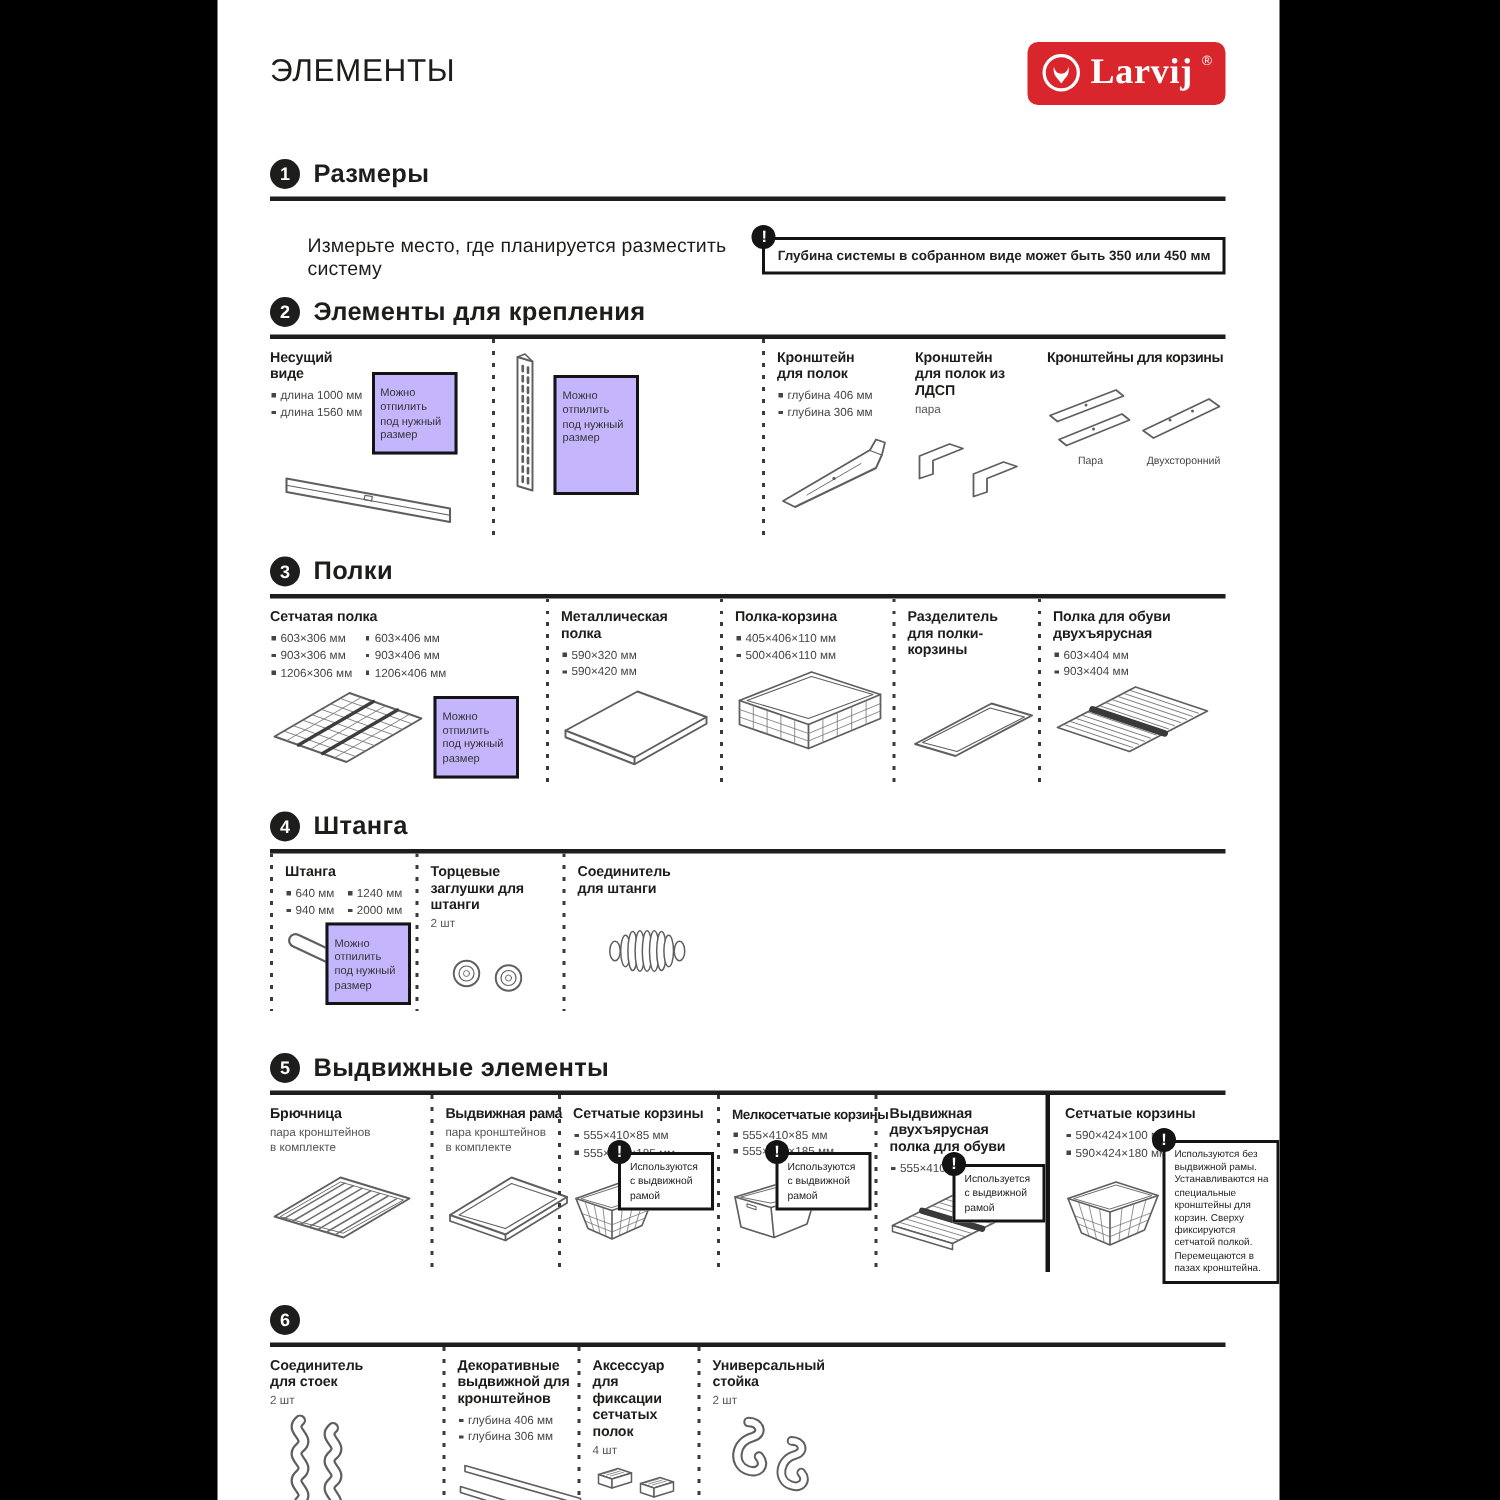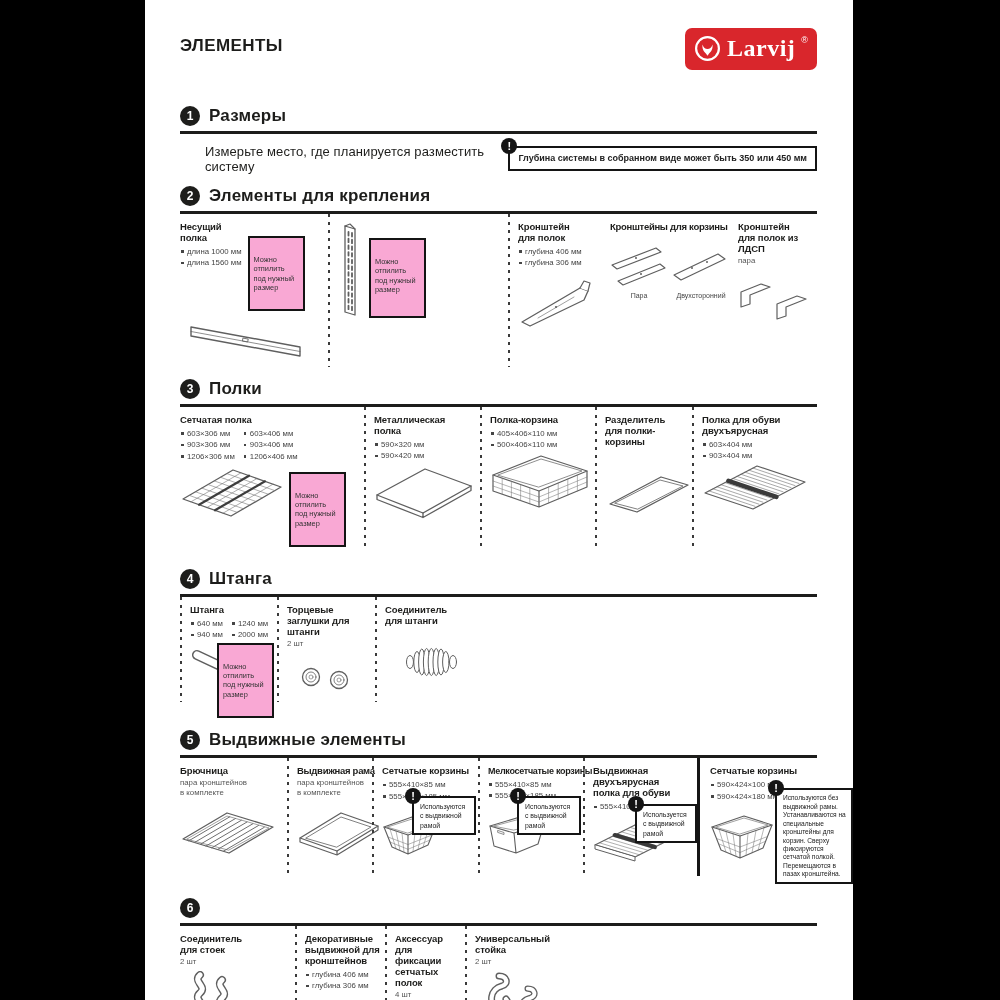--- a/index.html
+++ b/index.html
@@ -1,48 +1,48 @@
 <!DOCTYPE html>
 <html><head>
 <meta charset="utf-8">
 <style>
 *{margin:0;padding:0;box-sizing:border-box}
 html,body{background:#000}
 body{width:1000px;height:1000px;overflow:hidden;font-family:"Liberation Sans",sans-serif}
 .stage{position:relative;width:1000px;height:1000px;background:#000}
 .page{position:absolute;left:145px;top:0;width:708px;height:1000px;background:#fff;color:#1d1d1b;padding:28px 36px 0 35px}
 .header{display:flex;justify-content:space-between;align-items:flex-start;height:50px}
-.page-title{font-size:17px;font-weight:700;letter-spacing:.4px;margin-top:8px}
+.page-title{font-size:21px;font-weight:400;letter-spacing:.4px;margin-top:8px}
 .logo{display:flex;align-items:flex-start;gap:6px;background:#d9262c;border-radius:7px;padding:7px 9px;height:42px}
 .logo-icon{width:27px;height:27px;display:block}
 .logo-text{font-family:"Liberation Serif",serif;font-size:24px;line-height:27px;font-weight:700;color:#fff;letter-spacing:.5px}
 .logo-reg{font-size:9px;color:#fff;line-height:10px}
 .sec-head{display:flex;align-items:center;gap:9px}
 .sec-num{width:20px;height:20px;border-radius:50%;background:#1d1d1b;color:#fff;font-size:12px;font-weight:700;display:flex;align-items:center;justify-content:center;flex:none}
 .sec-title{font-size:17px;font-weight:700;letter-spacing:.2px}
 .sec-rule{height:3px;background:#1d1d1b;margin-top:5px}
 .mt1{margin-top:28px}.mt2{margin-top:12px}.mt3{margin-top:12px}.mt4{margin-top:18px}.mt5{margin-top:28px}.mt6{margin-top:22px}
-.s1-body{display:flex;align-items:flex-start;margin-top:10px}
+.s1-body{display:flex;align-items:flex-start;margin-top:22px}
 .s1-text{font-size:13px;margin-left:25px;letter-spacing:.1px}
 .s1-note{margin-left:auto;margin-top:2px}
 .s1-note .note-box{font-size:9px;font-weight:700;white-space:nowrap;padding:5px 8px 4px}
 .row{display:flex;align-items:stretch}
 .r2{min-height:108px}.r3{min-height:104px}.r4{min-height:100px}.r5{min-height:118px}.r6{min-height:102px}
 .col{position:relative;padding:8px 4px 4px 10px;flex:none}
 .col.nf{padding-left:0}
 .dd{background:repeating-linear-gradient(to bottom,#3a3a3a 0 2.6px,transparent 2.6px 8px) left top/2px 100% no-repeat}
 .sd{border-left:3px solid #151515}
 .item-name{font-size:9.5px;font-weight:700;line-height:1.15;letter-spacing:-.1px}
 .item-name.tight{letter-spacing:-.3px;white-space:nowrap}
 .item-qty{font-size:7.8px;color:#555;line-height:1.25;margin-top:1px}
 .sizes{margin-top:2px}
 .cols2{display:grid;grid-template-columns:auto auto;column-gap:8px;justify-content:start}
 .size{font-size:7.8px;color:#454545;line-height:1.45;padding-left:7px;position:relative;white-space:nowrap}
 .size::before{content:"";position:absolute;left:1px;top:4.5px;width:2.6px;height:2.6px;background:#454545}
-.cut-box{border:2px solid #141414;background:#f9a8d4;padding:17px 4px;font-size:7.4px;line-height:1.25;color:#333;width:57px;flex:none}
+.cut-box{border:2px solid #141414;background:#c4b5fd;padding:7px 4px;font-size:7.4px;line-height:1.25;color:#333;width:57px;flex:none}
 .note-wrap{position:relative}
 .excl{position:absolute;width:16px;height:16px;border-radius:50%;background:#141414;color:#fff;font-weight:700;font-size:11px;line-height:16px;text-align:center;top:-8px;left:-7px;z-index:2}
 .note-box{border:2px solid #141414;background:#fff;padding:4px 4px 3px 6px;font-size:6.9px;line-height:1.32;color:#222}
 .note-a{position:absolute;z-index:1}
 .small-note .note-box{font-size:6.6px;line-height:1.28}
 .fig-row{display:flex;gap:4px;margin-top:10px}
 .fig{text-align:center}
 .fig-cap{font-size:7px;color:#444;margin-top:1px}
 .illus{display:block}
 svg{stroke-linejoin:round;stroke-linecap:round}
@@ -86,21 +86,21 @@
     <div class="sec-head">
       <span class="sec-num">2</span>
       <span class="sec-title">Элементы для крепления</span>
     </div>
     <div class="sec-rule"></div>
     <div class="row r2">
 
       <div class="col nf" style="width:148px">
         <div class="flex" style="gap:6px">
           <div>
-            <div class="item-name" style="max-width:56px">Несущий полка</div>
+            <div class="item-name" style="max-width:56px">Несущий виде</div>
             <div class="sizes">
               <div class="size">длина 1000 мм</div>
               <div class="size">длина 1560 мм</div>
             </div>
           </div>
           <div class="cut-box" style="margin-top:14px">Можно отпилить под нужный размер</div>
         </div>
         <svg class="illus" width="120" height="48" viewBox="0 0 120 48" style="margin:4px 0 0 6px">
           <polygon points="5,12 114,32 114,41 5,21" fill="#fff" stroke="#5f5f5f" stroke-width="1.4"></polygon>
           <line x1="5" y1="16.5" x2="114" y2="36.5" stroke="#5f5f5f" stroke-width=".7"></line>
@@ -124,20 +124,32 @@
         <div class="item-name" style="max-width:60px">Кронштейн для полок</div>
         <div class="sizes">
           <div class="size">глубина 406 мм</div>
           <div class="size">глубина 306 мм</div>
         </div>
         <svg class="illus" width="78" height="52" viewBox="0 0 78 52" style="margin-top:8px">
           <polygon points="4,46 62,12 70,15 66,24 12,50" fill="#fff" stroke="#5f5f5f" stroke-width="1.3"></polygon>
           <polyline points="62,12 66,5 72,7 70,15" fill="#fff" stroke="#5f5f5f" stroke-width="1.2"></polyline>
           <line x1="20" y1="42" x2="56" y2="21" stroke="#5f5f5f" stroke-width=".6"></line>
           <circle cx="38" cy="31" r="1.1" fill="#5f5f5f"></circle>
+        </svg>
+      </div>
+
+      <div class="col" style="width:88px">
+        <div class="item-name" style="max-width:62px">Кронштейн для полок из ЛДСП</div>
+        <div class="item-qty">пара</div>
+        <svg class="illus" width="76" height="48" viewBox="0 0 76 48" style="margin-top:8px">
+          <defs>
+                <path id="ldsp" d="M3 18 L23 10 L32 13 L12 21 L12 30 L3 33 Z"></path>
+              </defs>
+          <use href="#ldsp" fill="#fff" stroke="#5f5f5f" stroke-width="1.2"></use>
+          <use href="#ldsp" transform="translate(36 12)" fill="#fff" stroke="#5f5f5f" stroke-width="1.2"></use>
         </svg>
       </div>
 
       <div class="col" style="width:128px">
         <div class="item-name tight">Кронштейны для корзины</div>
         <div class="fig-row">
           <div class="fig">
             <svg class="illus" width="58" height="48" viewBox="0 0 58 48">
               <polygon points="2,22 46,5 51,9 7,26" fill="#fff" stroke="#5f5f5f" stroke-width="1.2"></polygon>
               <polygon points="8,38 50,21 55,25 13,42" fill="#fff" stroke="#5f5f5f" stroke-width="1.2"></polygon>
@@ -149,32 +161,20 @@
           <div class="fig">
             <svg class="illus" width="58" height="48" viewBox="0 0 58 48">
               <polygon points="2,32 46,11 53,16 9,37" fill="#fff" stroke="#5f5f5f" stroke-width="1.2"></polygon>
               <circle cx="20" cy="25" r="1" fill="#5f5f5f"></circle>
                   <circle cx="35" cy="19" r="1" fill="#5f5f5f"></circle>
             </svg>
             <div class="fig-cap">Двухсторонний</div>
           </div>
         </div>
       </div>
-
-      <div class="col" style="width:88px">
-        <div class="item-name" style="max-width:62px">Кронштейн для полок из ЛДСП</div>
-        <div class="item-qty">пара</div>
-        <svg class="illus" width="76" height="48" viewBox="0 0 76 48" style="margin-top:8px">
-          <defs>
-                <path id="ldsp" d="M3 18 L23 10 L32 13 L12 21 L12 30 L3 33 Z"></path>
-              </defs>
-          <use href="#ldsp" fill="#fff" stroke="#5f5f5f" stroke-width="1.2"></use>
-          <use href="#ldsp" transform="translate(36 12)" fill="#fff" stroke="#5f5f5f" stroke-width="1.2"></use>
-        </svg>
-      </div>
     </div>
   </section>
 
   <section class="mt3">
     <div class="sec-head">
       <span class="sec-num">3</span>
       <span class="sec-title">Полки</span>
     </div>
     <div class="sec-rule"></div>
     <div class="row r3">

